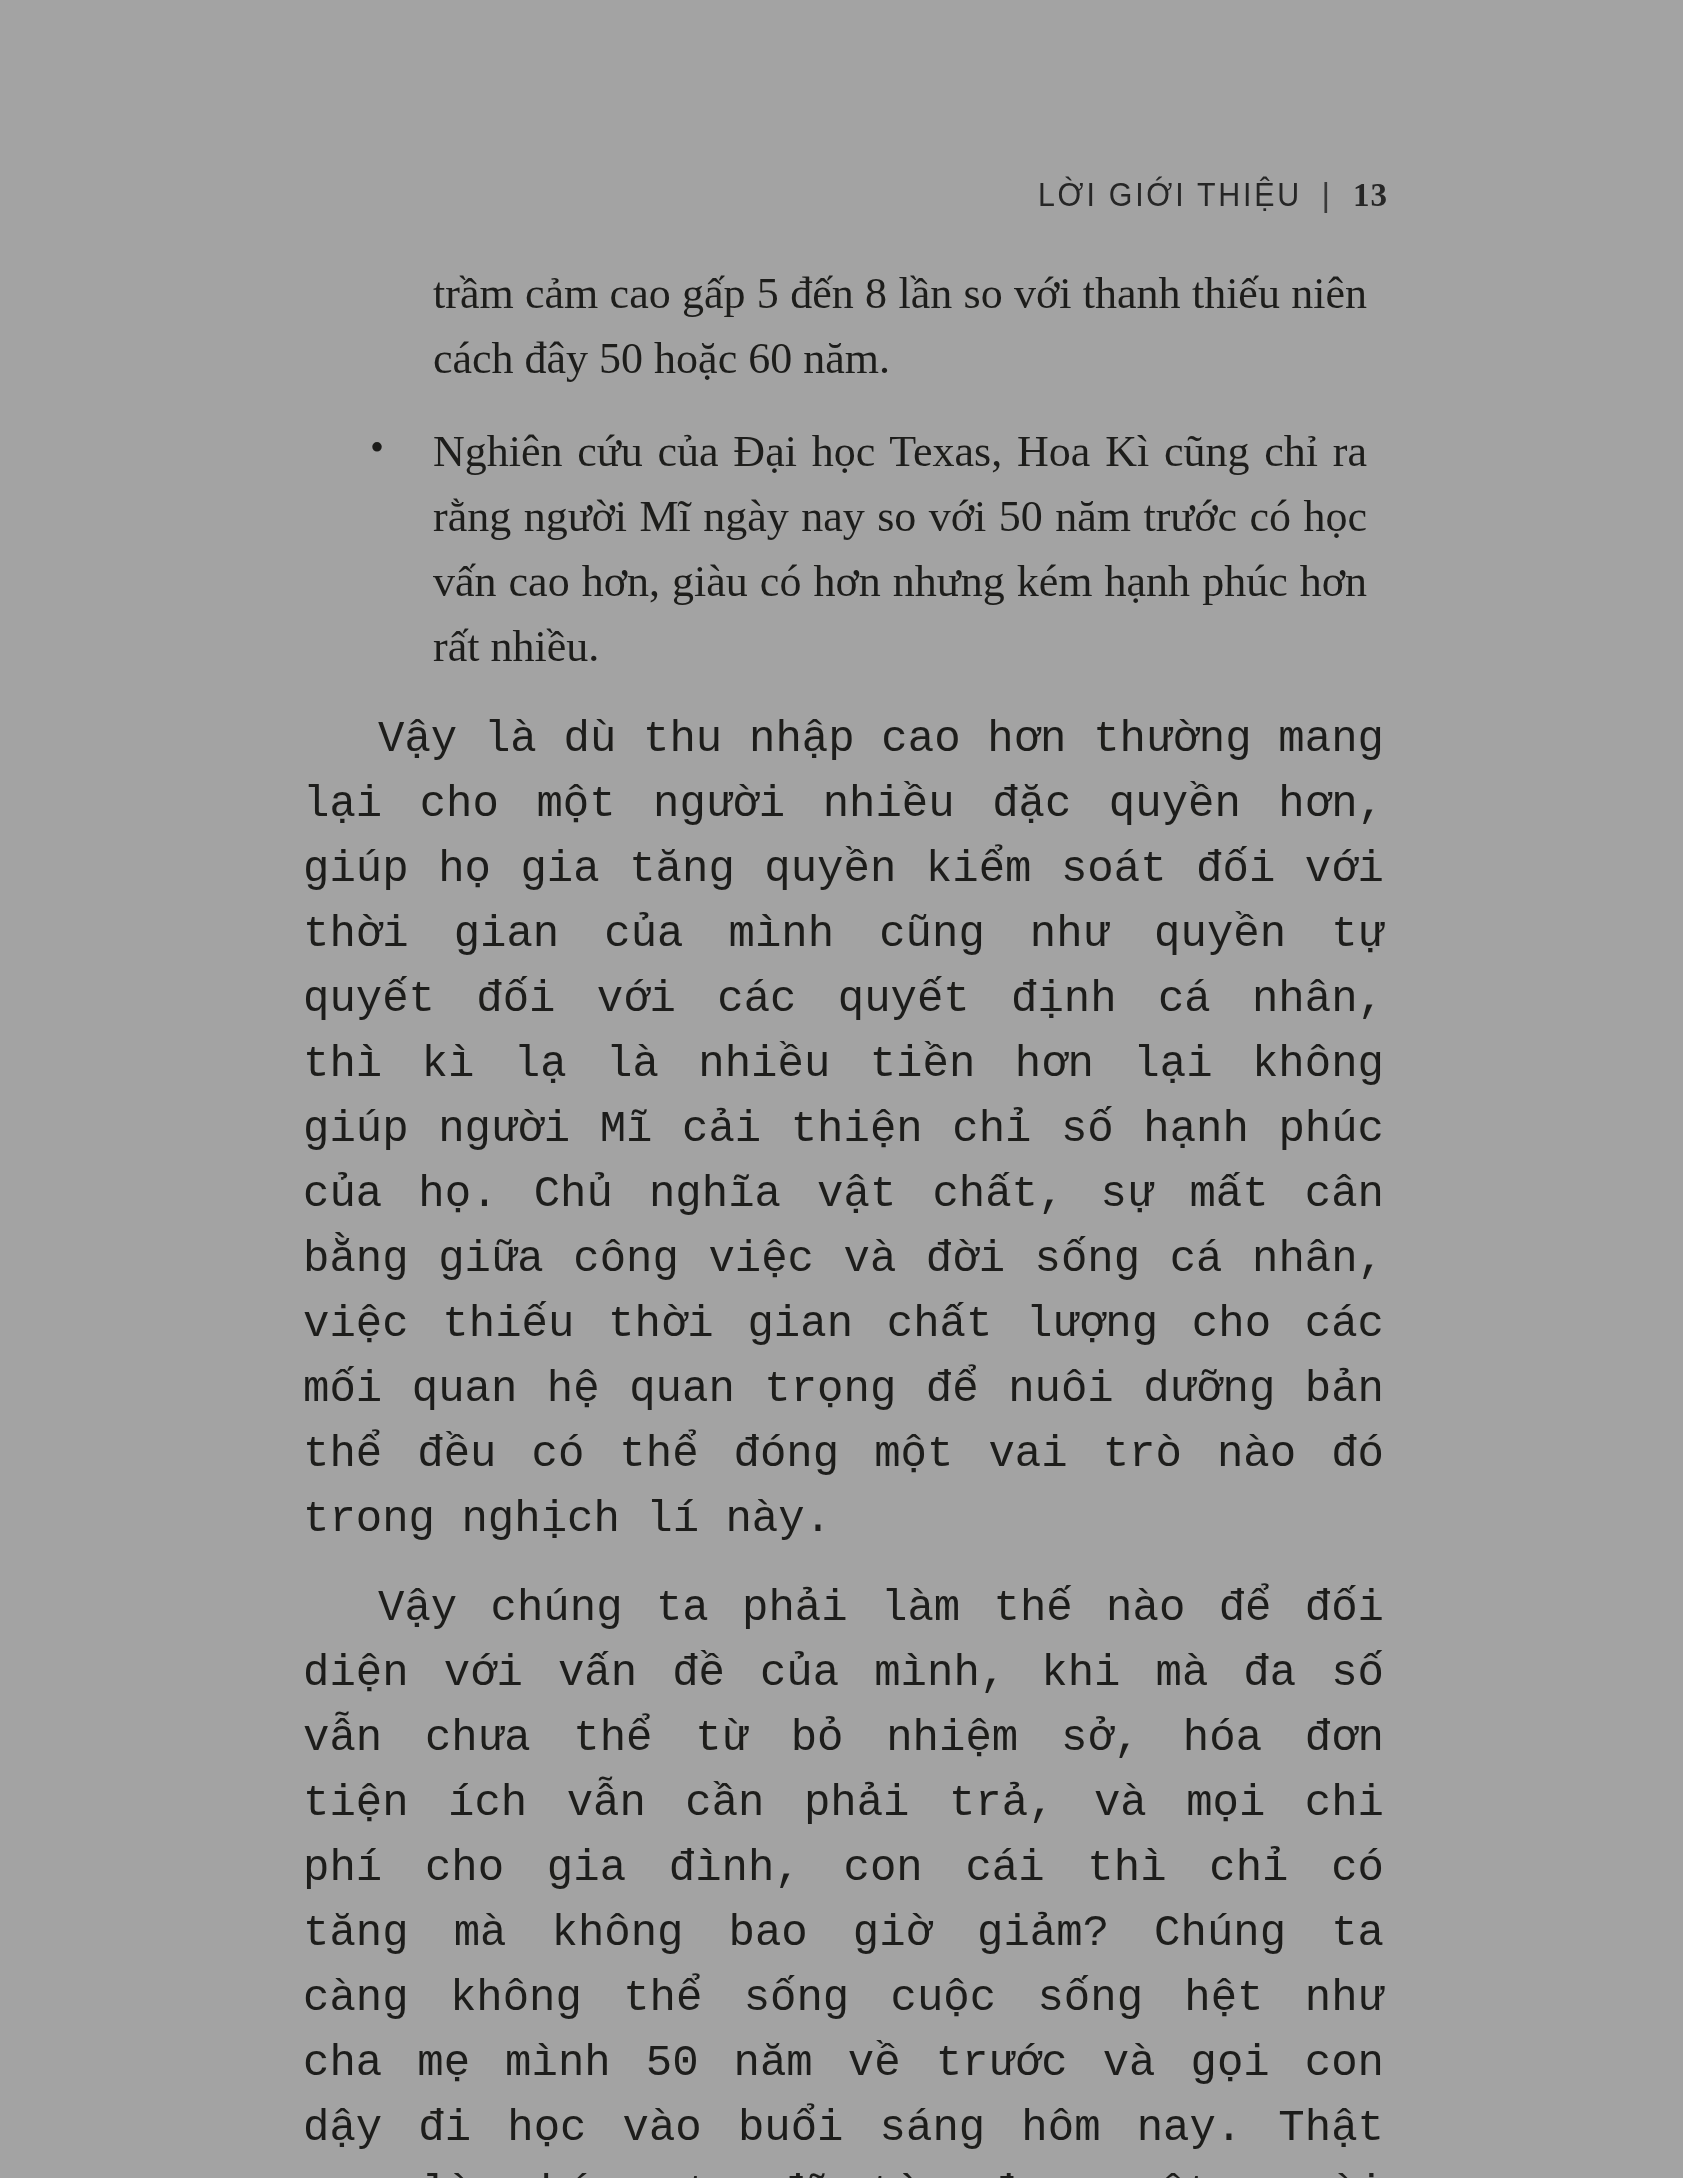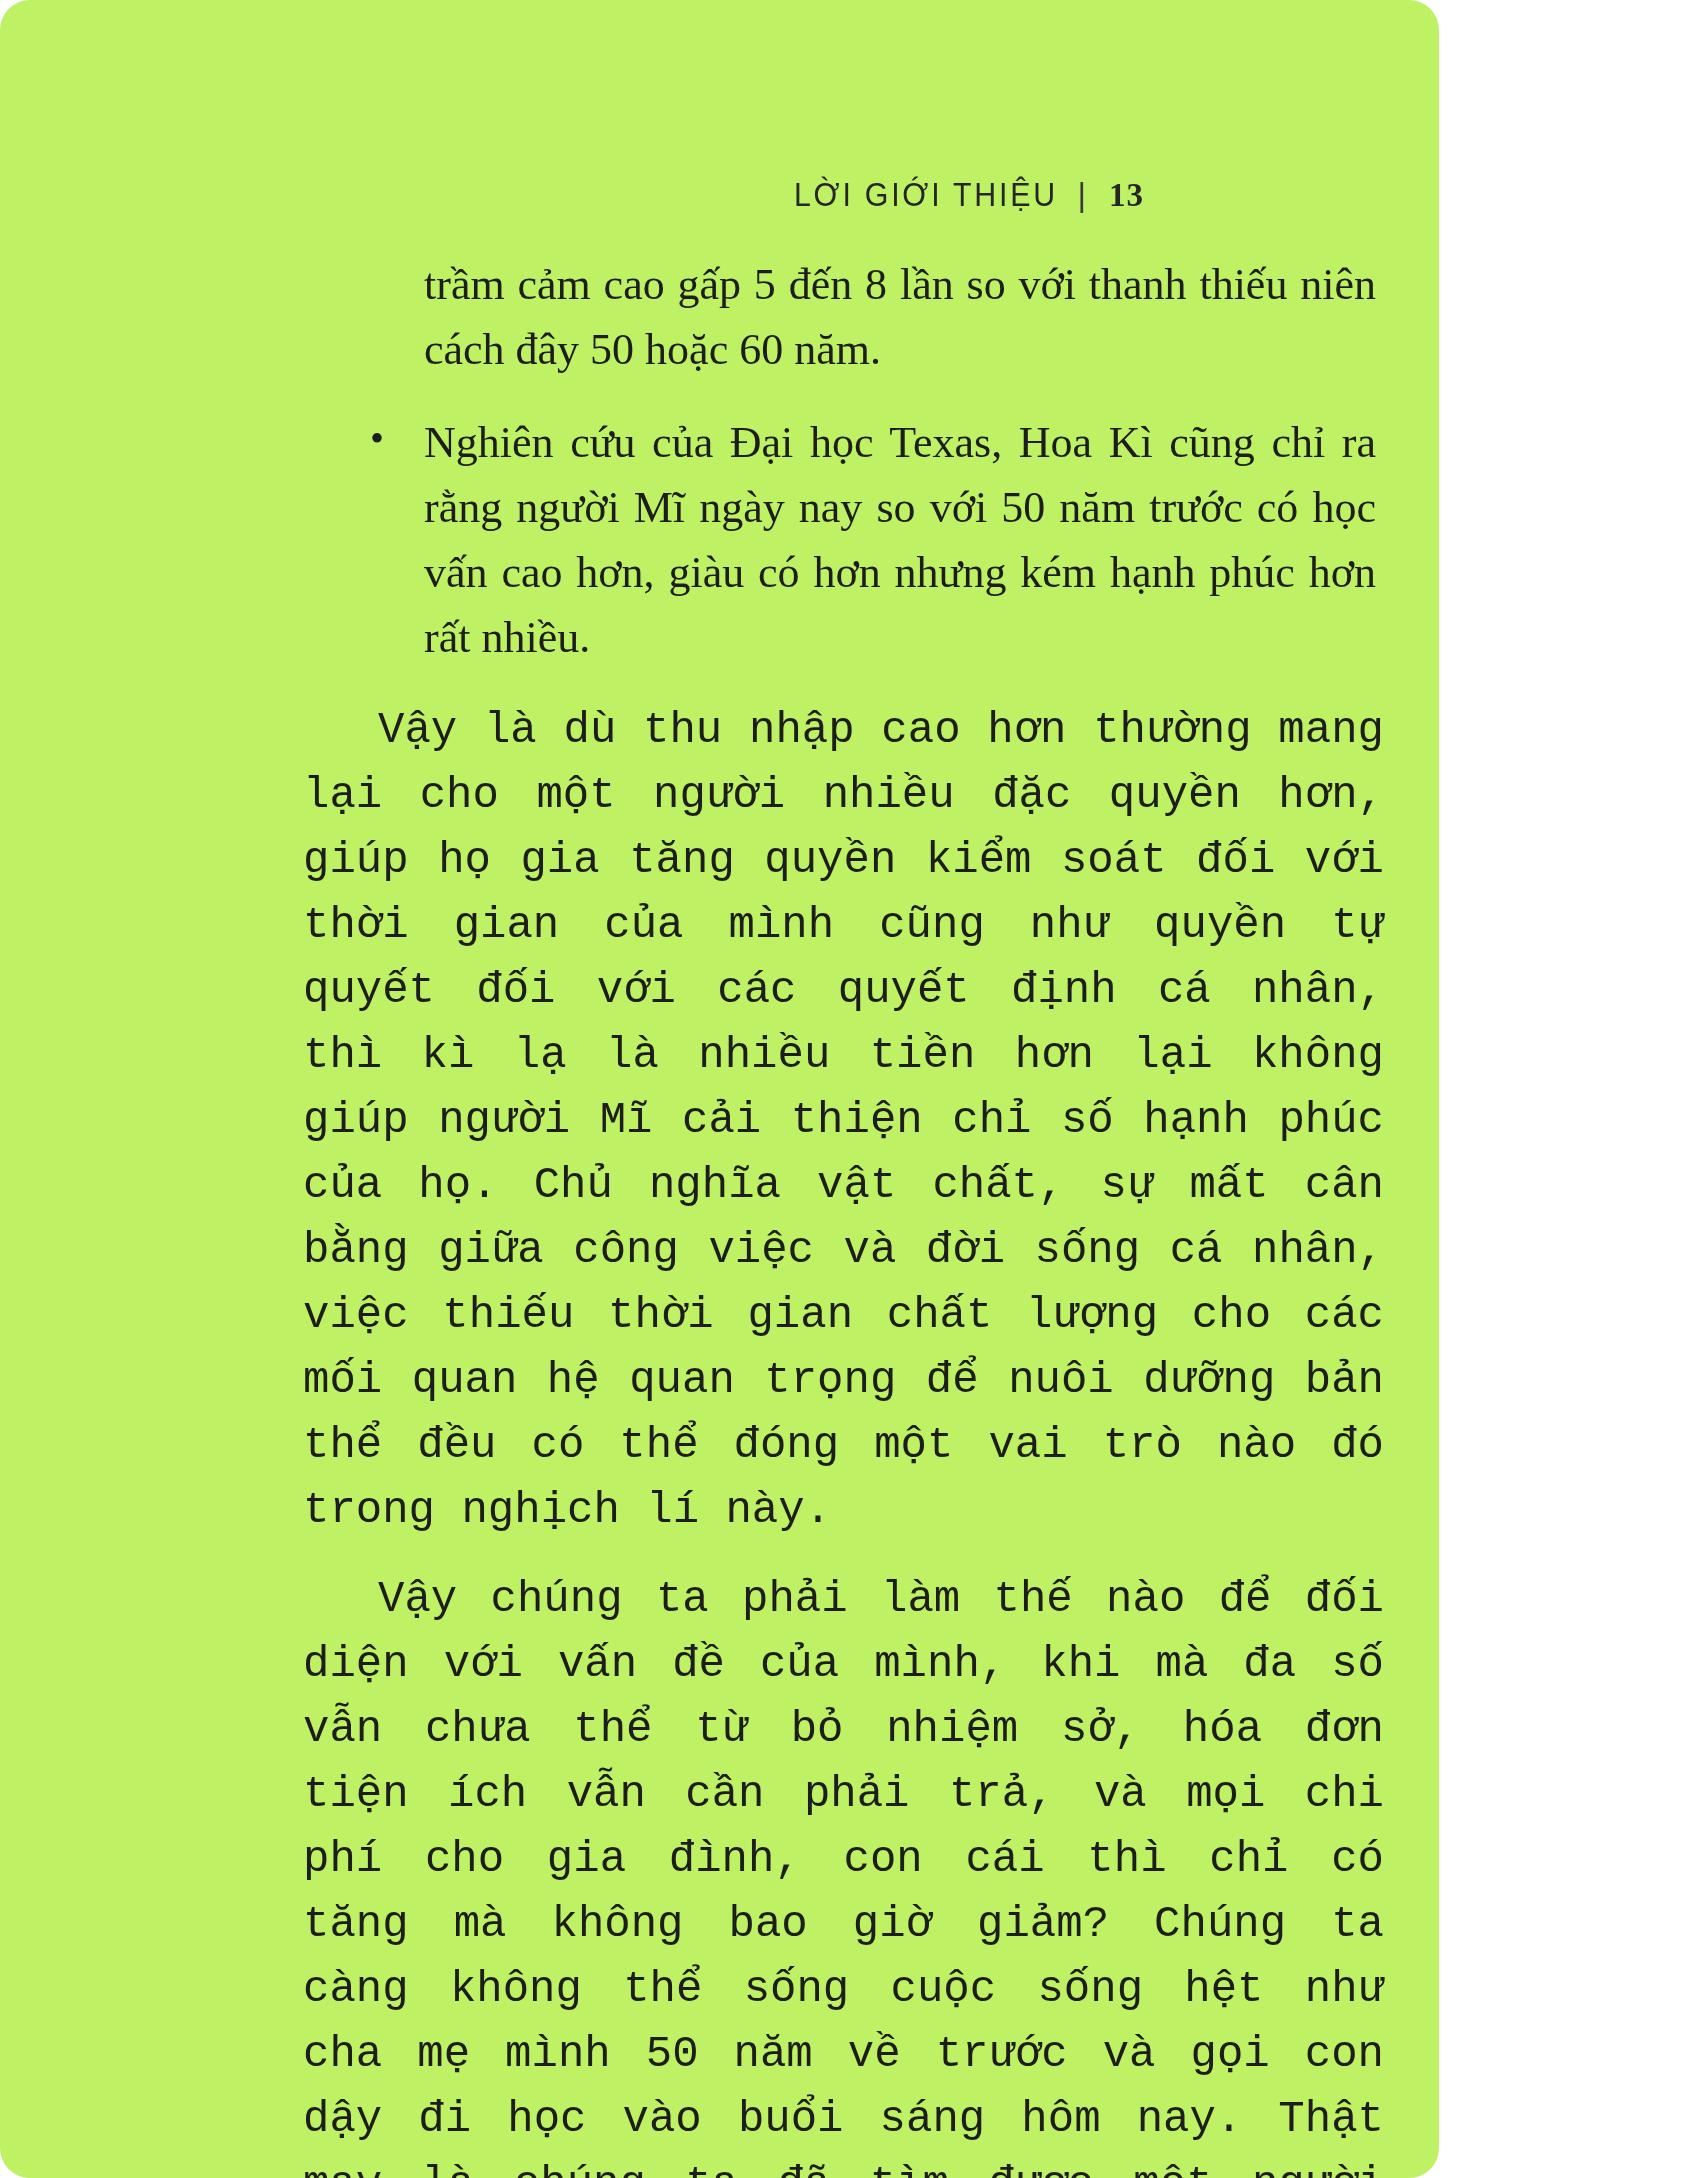--- a/index.html
+++ b/index.html
@@ -2,27 +2,26 @@
 <html lang="vi"><head>
 <meta charset="utf-8">
 <style>
   html, body {
     margin: 0;
     padding: 0;
     background: #ffffff;
   }
   .page {
     position: relative;
-    width: 1439px;
+    width: 1683px;
     height: 2178px;
-    background: #bef264;
+    background: #a3a3a3;
     overflow: hidden;
     font-family: "Liberation Serif", serif;
     color: #1d1d1b;
-    border-radius: 30px;
   }
   
   .running-head {
     position: absolute;
     top: 176px;
     right: 295px;
     display: flex;
     align-items: baseline;
     font-family: "Liberation Sans", sans-serif;
     font-size: 33px;
@@ -53,21 +52,21 @@
     width: 1081px;
     font-size: 44px;
     line-height: 65px;
     text-align: justify;
   }
   .li {
     position: relative;
     padding-left: 113px;
     margin: 0 0 28px 0;
   }
-  .li p { margin: 8px; }
+  .li p { margin: 17px; }
   .li .marker {
     position: absolute;
     left: 67px;
     top: -4px;
     font-size: 40px;
     line-height: 65px;
   }
   .para {
     margin: 24px 0 0 0;
     text-indent: 75px;

